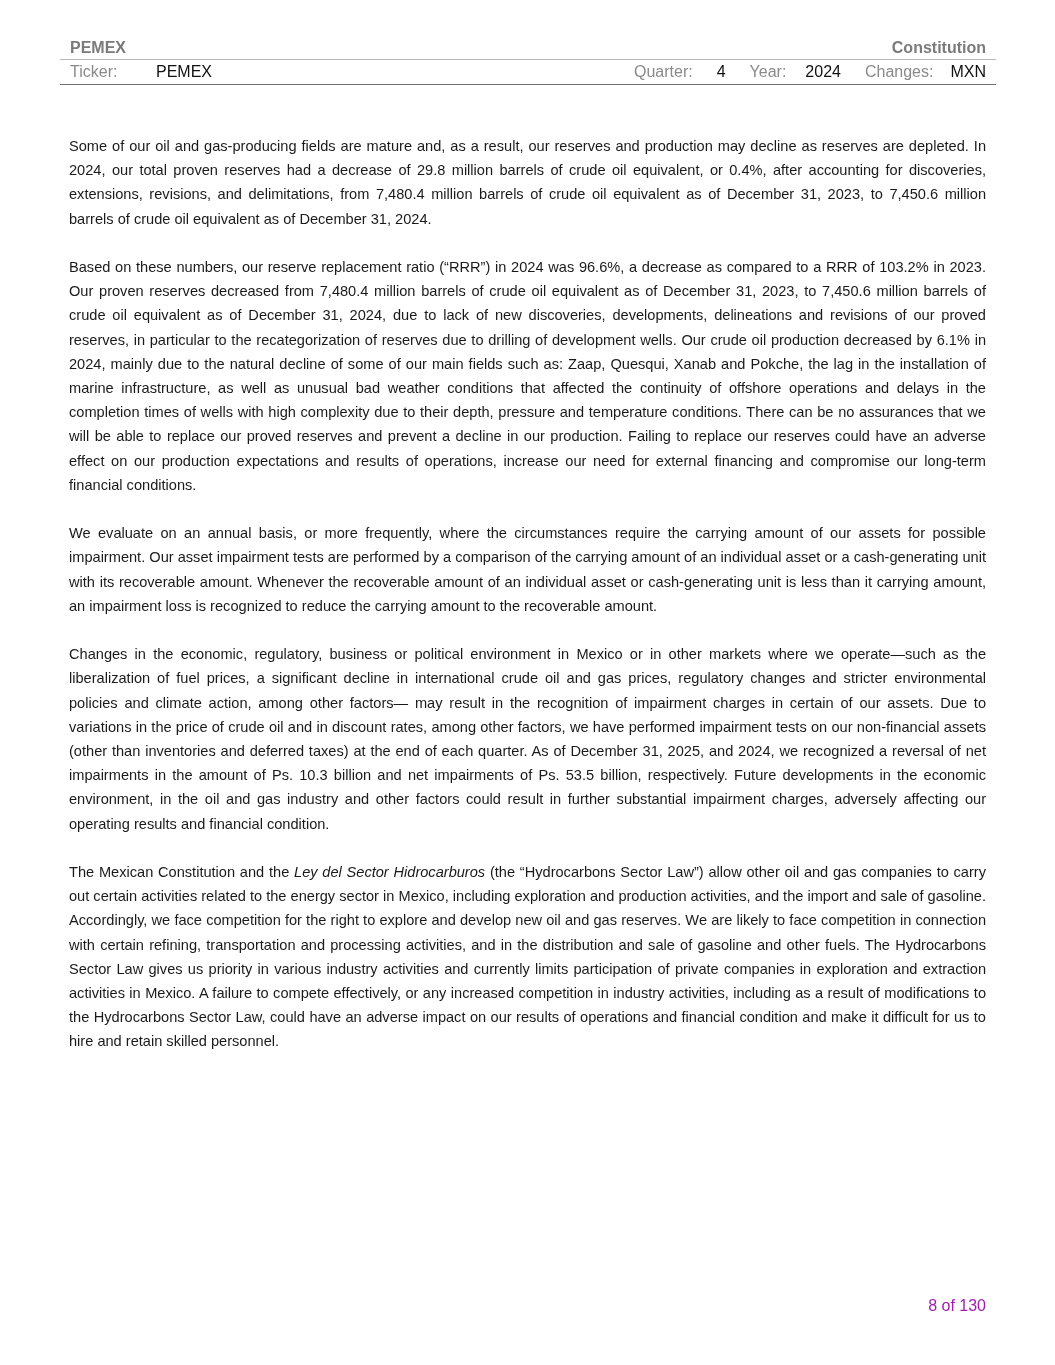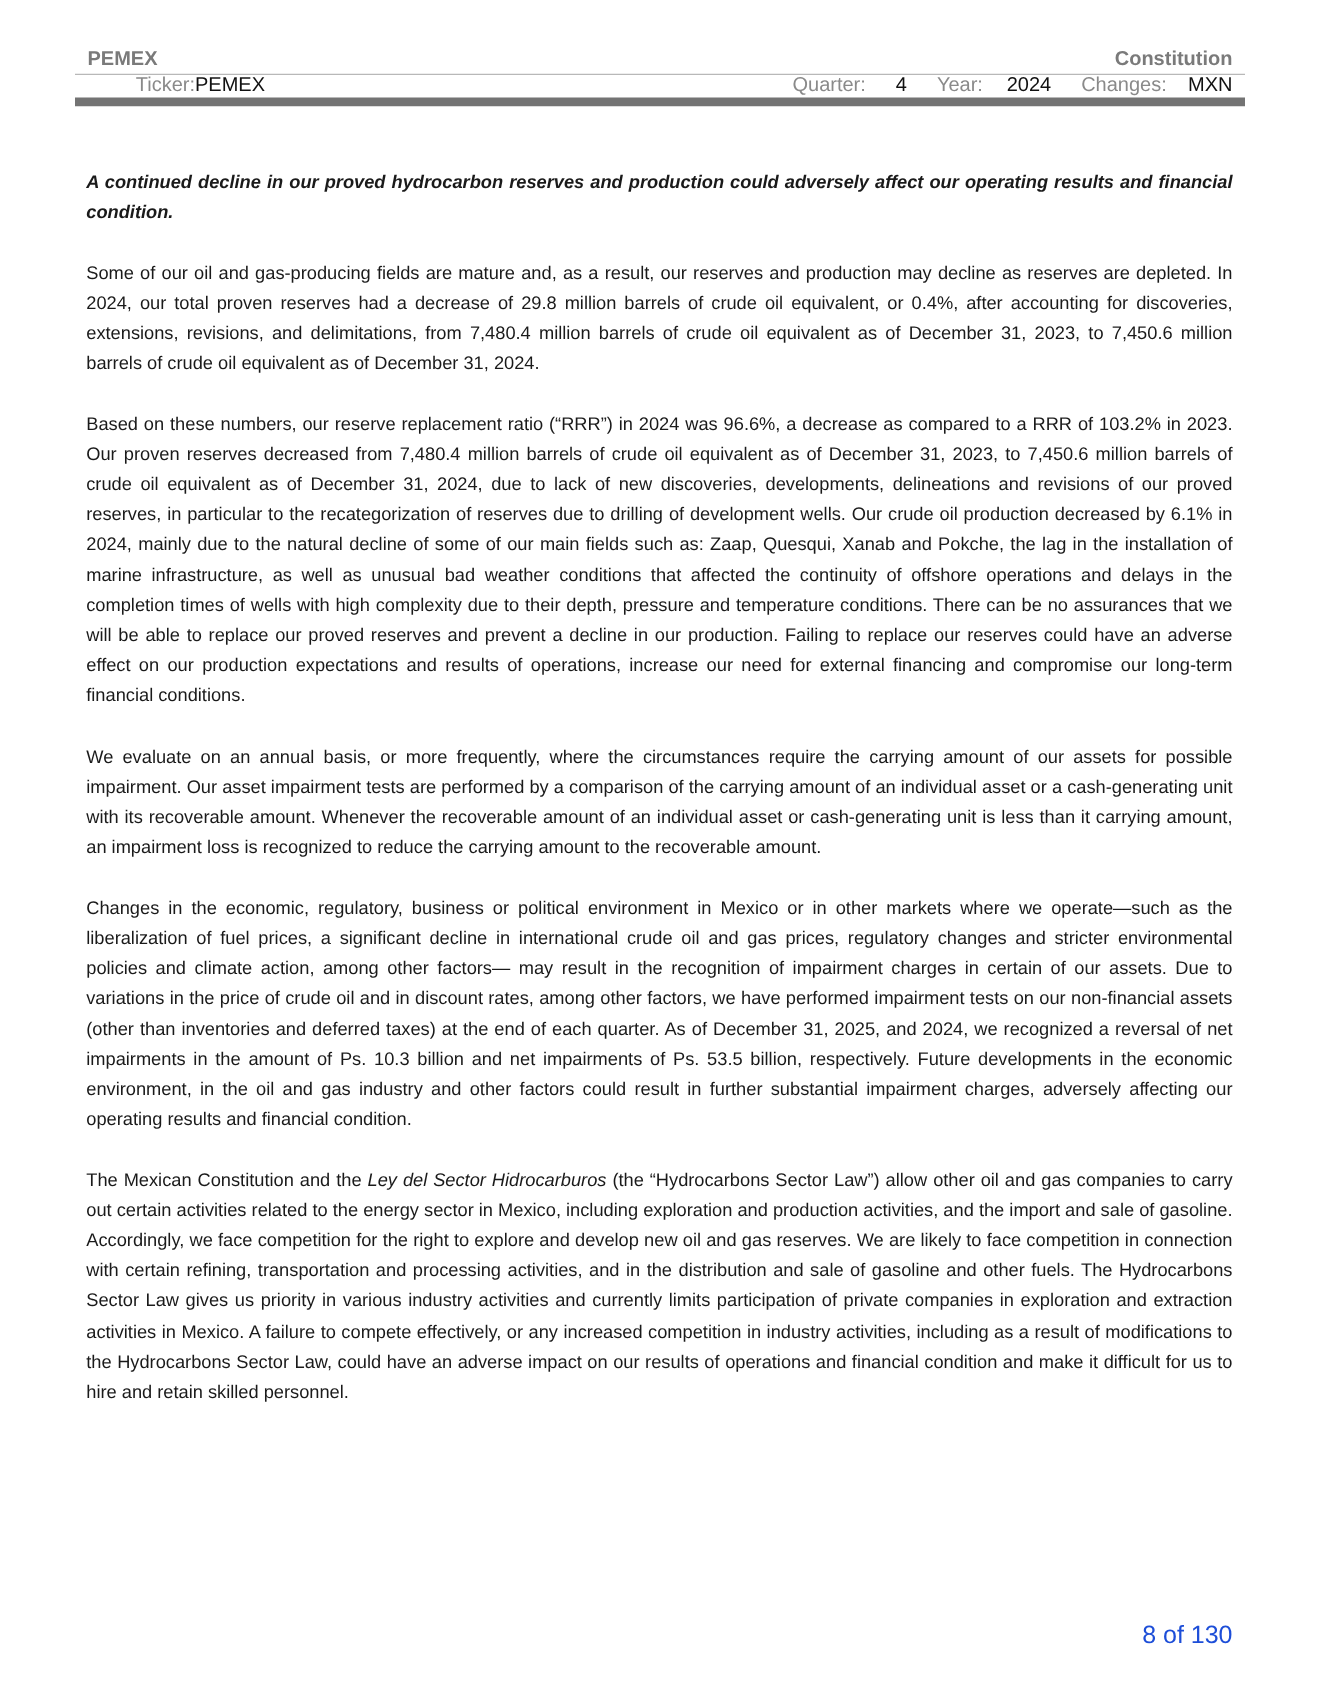--- a/index.html
+++ b/index.html
@@ -1,27 +1,27 @@
 <!DOCTYPE html>
 <html><head>
 <meta charset="utf-8">
 <style>
   html, body { margin: 0; padding: 0; background: #ffffff; }
   body { width: 1055px; height: 1365px; position: relative; overflow: hidden; }
-  .hdr { position: absolute; left: 60px; width: 936px; font-family: "Liberation Sans", sans-serif; text-align: right; }
+  .hdr { position: absolute; left: 60px; width: 936px; font-family: "Liberation Sans", sans-serif; }
   .hdr-top { top: 36px; height: 24px; display: flex; justify-content: space-between; align-items: flex-end; border-bottom: 1px solid #b8b8b8; padding: 0 10px 2px 10px; box-sizing: border-box; }
   .hdr-top span { font-weight: bold; color: #7a7a7a; font-size: 16px; }
-  .hdr-row { top: 60px; height: 25px; display: flex; align-items: center; border-bottom: 7px solid #737373; padding: 0 10px; box-sizing: border-box; font-size: 16px; }
+  .hdr-row { top: 60px; height: 25px; display: flex; align-items: center; border-bottom: 1px solid #737373; padding: 0 10px; box-sizing: border-box; font-size: 16px; }
   .lbl { color: #8a8a8a; }
   .val { color: #111; }
   .spacer { flex: 1; }
   .main { position: absolute; left: 69px; top: 134px; width: 917px; font-family: "Liberation Sans", sans-serif; font-size: 14.6px; line-height: 24.2px; color: #1a1a1a; }
   .main p { margin: 0 0 24.2px 0; text-align: justify; }
   .main p.h { font-weight: bold; font-style: italic; }
-  .footer { position: absolute; right: 69px; top: 1297px; font-family: "Liberation Sans", sans-serif; font-size: 20px; color: #1d4ed8; }
+  .footer { position: absolute; right: 69px; top: 1297px; font-family: "Liberation Sans", sans-serif; font-size: 16px; color: #a21caf; }
 </style>
 </head>
 <body>
 
 <div class="hdr hdr-top">
   <span>PEMEX</span>
   <span>Constitution</span>
 </div>
 
 <div class="hdr hdr-row">
@@ -30,21 +30,20 @@
   <span class="spacer"></span>
   <span class="lbl" style="margin-right:24px">Quarter:</span>
   <span class="val" style="margin-right:24px">4</span>
   <span class="lbl" style="margin-right:19px">Year:</span>
   <span class="val" style="margin-right:24px">2024</span>
   <span class="lbl" style="margin-right:17px">Changes:</span>
   <span class="val">MXN</span>
 </div>
 
 <div class="main">
-  <p class="h">A continued decline in our proved hydrocarbon reserves and production could adversely affect our operating results and financial condition.</p>
   <p>Some of our oil and gas-producing fields are mature and, as a result, our reserves and production may decline as reserves are depleted. In 2024, our total proven reserves had a decrease of 29.8 million barrels of crude oil equivalent, or 0.4%, after accounting for discoveries, extensions, revisions, and delimitations, from 7,480.4 million barrels of crude oil equivalent as of December 31, 2023, to 7,450.6 million barrels of crude oil equivalent as of December 31, 2024.</p>
   <p>Based on these numbers, our reserve replacement ratio (“RRR”) in 2024 was 96.6%, a decrease as compared to a RRR of 103.2% in 2023. Our proven reserves decreased from 7,480.4 million barrels of crude oil equivalent as of December 31, 2023, to 7,450.6 million barrels of crude oil equivalent as of December 31, 2024, due to lack of new discoveries, developments, delineations and revisions of our proved reserves, in particular to the recategorization of reserves due to drilling of development wells. Our crude oil production decreased by 6.1% in 2024, mainly due to the natural decline of some of our main fields such as: Zaap, Quesqui, Xanab and Pokche, the lag in the installation of marine infrastructure, as well as unusual bad weather conditions that affected the continuity of offshore operations and delays in the completion times of wells with high complexity due to their depth, pressure and temperature conditions. There can be no assurances that we will be able to replace our proved reserves and prevent a decline in our production. Failing to replace our reserves could have an adverse effect on our production expectations and results of operations, increase our need for external financing and compromise our long-term financial conditions.</p>
 
   <p>We evaluate on an annual basis, or more frequently, where the circumstances require the carrying amount of our assets for possible impairment. Our asset impairment tests are performed by a comparison of the carrying amount of an individual asset or a cash-generating unit with its recoverable amount. Whenever the recoverable amount of an individual asset or cash-generating unit is less than it carrying amount, an impairment loss is recognized to reduce the carrying amount to the recoverable amount.</p>
   <p>Changes in the economic, regulatory, business or political environment in Mexico or in other markets where we operate—such as the liberalization of fuel prices, a significant decline in international crude oil and gas prices, regulatory changes and stricter environmental policies and climate action, among other factors— may result in the recognition of impairment charges in certain of our assets. Due to variations in the price of crude oil and in discount rates, among other factors, we have performed impairment tests on our non-financial assets (other than inventories and deferred taxes) at the end of each quarter. As of December 31, 2025, and 2024, we recognized a reversal of net impairments in the amount of Ps. 10.3 billion and net impairments of Ps. 53.5 billion, respectively. Future developments in the economic environment, in the oil and gas industry and other factors could result in further substantial impairment charges, adversely affecting our operating results and financial condition.</p>
 
   <p><span>The Mexican Constitution and the </span><em>Ley del Sector Hidrocarburos</em><span> (the “Hydrocarbons Sector Law”) allow other oil and gas companies to carry out certain activities related to the energy sector in Mexico, including exploration and production activities, and the import and sale of gasoline. Accordingly, we face competition for the right to explore and develop new oil and gas reserves. We are likely to face competition in connection with certain refining, transportation and processing activities, and in the distribution and sale of gasoline and other fuels. The Hydrocarbons Sector Law gives us priority in various industry activities and currently limits participation of private companies in exploration and extraction activities in Mexico. A failure to compete effectively, or any increased competition in industry activities, including as a result of modifications to the Hydrocarbons Sector Law, could have an adverse impact on our results of operations and financial condition and make it difficult for us to hire and retain skilled personnel.</span></p>
 </div>
 
 <div class="footer">8 of 130</div>

